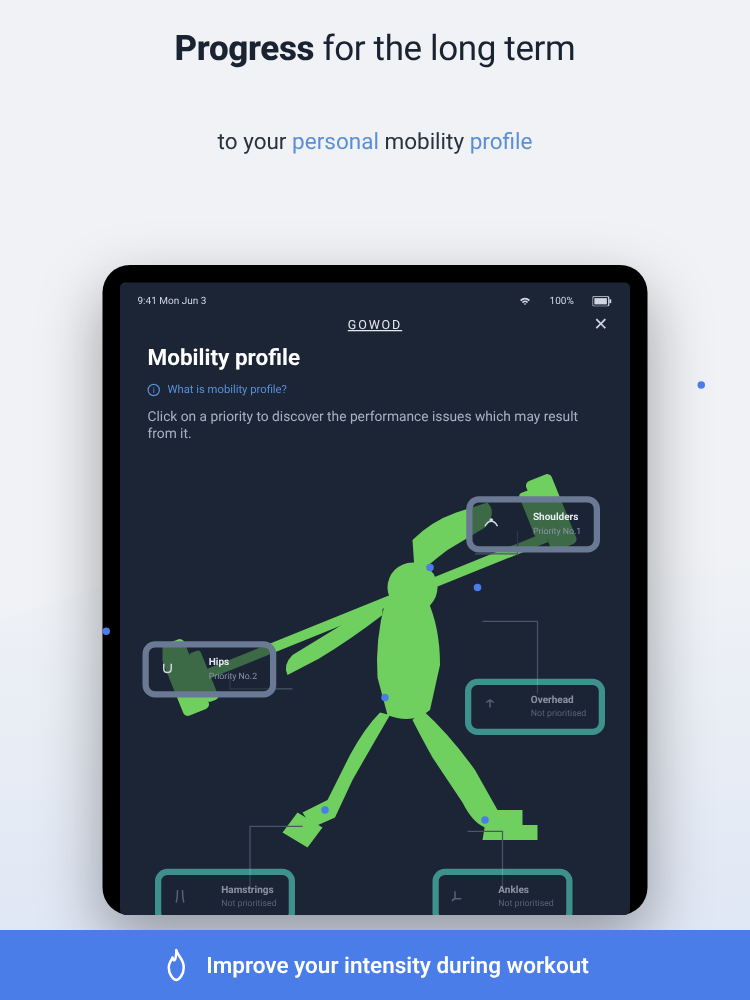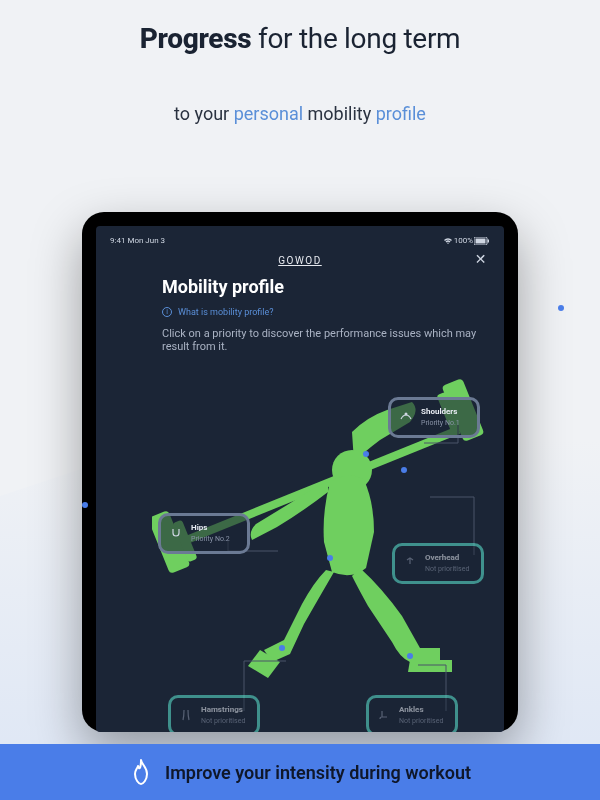--- a/index.html
+++ b/index.html
@@ -7,39 +7,39 @@
   .page { position: relative; width: 600px; height: 800px; background: #f0f2f5; }
   .diagonal { position: absolute; top: 0; left: 0; width: 600px; height: 800px; background: linear-gradient(to bottom, #f0f2f5 0%, #f0f2f5 55%, #dde6f5 100%); clip-path: polygon(0 62%, 100% 37%, 100% 100%, 0 100%); }
   .hero { position: relative; padding-top: 22px; text-align: center; z-index: 2; }
   .hero-title { font-size: 28px; color: #1a2332; font-weight: 400; letter-spacing: -0.3px; }
   .hero-title b { font-weight: 800; }
   .hero-sub { margin-top: 18px; font-size: 18px; line-height: 1.5; color: #2a3240; font-weight: 400; }
   .hero-sub .hl { color: #5a8fd8; }
   .tablet { position: absolute; left: 50%; transform: translateX(-50%); bottom: 68px; width: 436px; height: 520px; background: #000; border-radius: 22px; padding: 14px 14px 0 14px; box-shadow: 0 20px 50px rgba(0,0,0,0.35); z-index: 3; }
   .screen { width: 100%; height: 100%; background: #1b2536; border-radius: 4px; position: relative; overflow: hidden; color: #fff; }
   .statusbar { display: flex; justify-content: space-between; align-items: center; padding: 10px 14px 4px; font-size: 8px; color: #cfd6e2; }
-  .status-right { display: flex; gap: 1px; align-items: center; }
+  .status-right { display: flex; gap: 15px; align-items: center; }
   .appbar { text-align: center; font-size: 10px; letter-spacing: 1.5px; color: #e6e9ef; padding: 6px 0 10px; position: relative; text-decoration: underline; }
   .close-x { position: absolute; right: 16px; top: 2px; font-size: 14px; color: #cfd6e2; cursor: pointer; }
-  .content { padding: 0 22px; position: relative; margin-left: 44px; }
+  .content { padding: 0 22px; position: relative; }
   .page-title { font-size: 18px; font-weight: 700; color: #fff; }
   .info-link { margin-top: 10px; font-size: 9px; color: #5a8fd8; display: flex; align-items: center; gap: 6px; cursor: pointer; }
   .info-link .icon { display: inline-flex; width: 10px; height: 10px; border: 1px solid #5a8fd8; border-radius: 50%; align-items: center; justify-content: center; font-size: 7px; }
   .desc { margin-top: 10px; font-size: 11px; color: #a9b2c3; }
   .figure-area { position: relative; width: 100%; height: 370px; margin-top: 12px; }
   .figure-svg { position: absolute; left: 50%; top: 45%; transform: translate(-50%, -50%); }
-  .callout { position: absolute; border: 3px solid #5eead4; border-radius: 10px; padding: 8px 10px 8px 30px; min-width: 92px; background: rgba(27,37,54,0.6); }
+  .callout { position: absolute; border: 5px solid #5eead4; border-radius: 10px; padding: 8px 10px 8px 48px; min-width: 92px; background: rgba(27,37,54,0.6); }
   .callout.dim { opacity: 0.55; }
   .callout.sel { border-color: #6b7a94; }
   .c-icon { position: absolute; left: 8px; top: 50%; transform: translateY(-50%); width: 14px; height: 14px; display: flex; align-items: center; justify-content: center; }
   .c-title { font-size: 8px; font-weight: 700; color: #e8ecf3; line-height: 1.1; }
   .c-sub { font-size: 7px; color: #8a94a8; margin-top: 2px; }
   .leader { position: absolute; }
   .bottom-bar { position: absolute; bottom: 0; left: 0; width: 600px; height: 56px; background: #4a7de8; display: flex; align-items: center; justify-content: center; gap: 12px; z-index: 10; }
-  .bottom-bar .txt { color: #0f172a; font-size: 18px; font-weight: 600; }
+  .bottom-bar .txt { color: #ffffff; font-size: 18px; font-weight: 600; }
   .flame { width: 24px; height: 28px; }
   .dot { position: absolute; width: 6px; height: 6px; background: #4a7de8; border-radius: 50%; z-index: 4; }
 </style>
 </head>
 <body>
 
 <div class="page">
   <div class="diagonal"></div>
   <div class="dot" style="left:558px; top:305px;"></div>
   <div class="dot" style="left:82px; top:502px;"></div>

